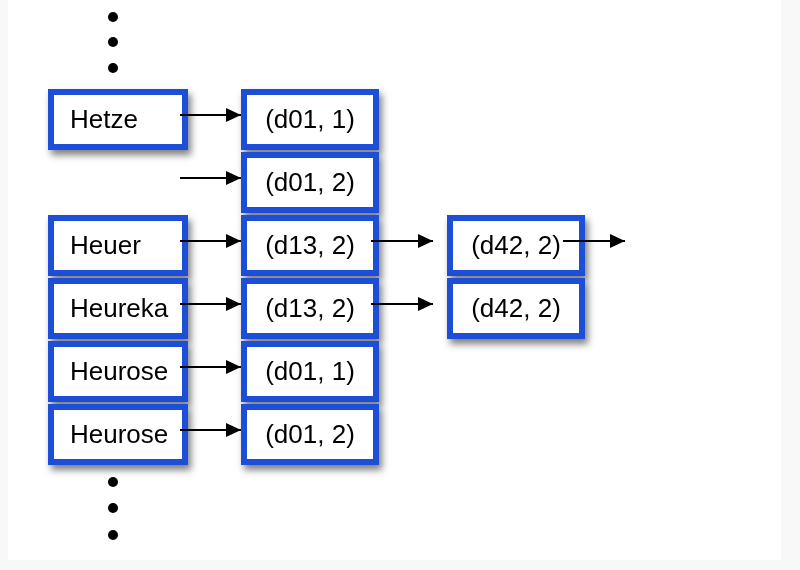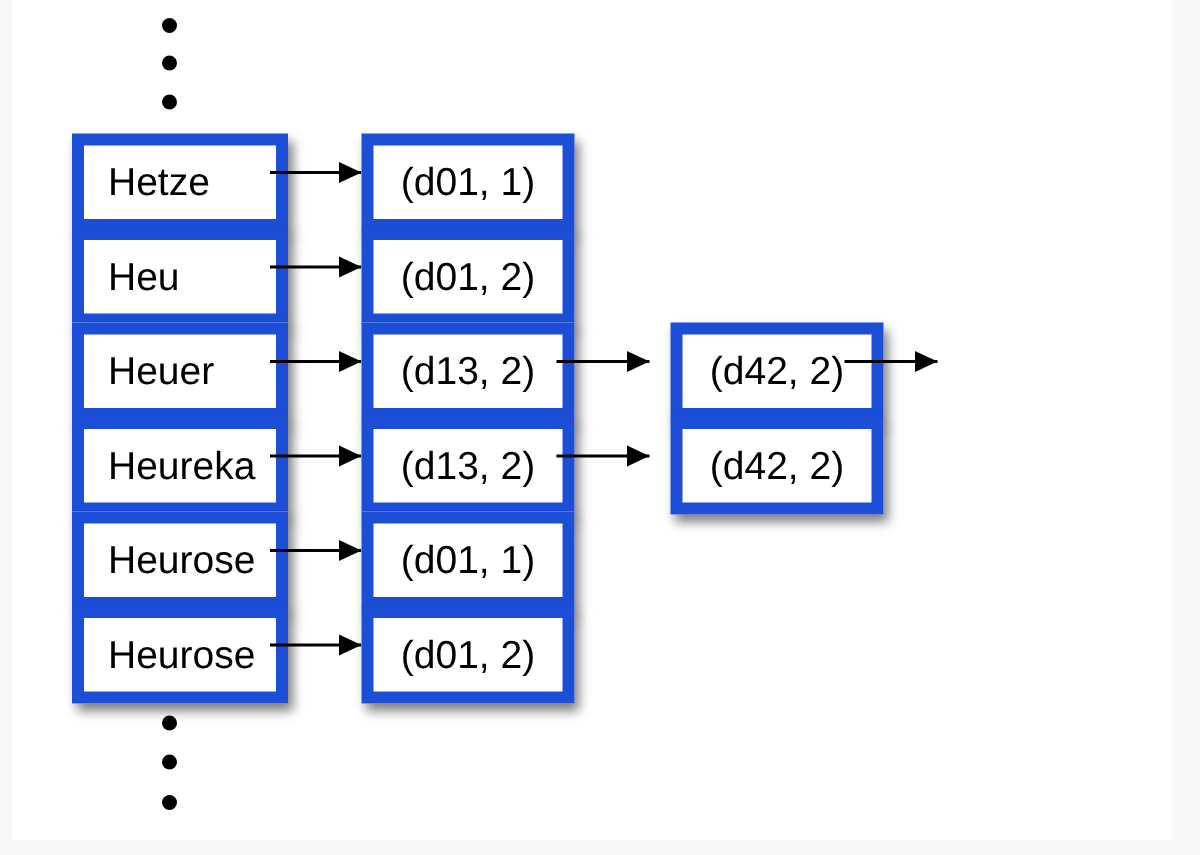--- a/index.html
+++ b/index.html
@@ -15,21 +15,21 @@
   .canvas {
     position: absolute;
     left: 8px; top: 0;
     width: 773px; height: 560px;
     background: #ffffff;
   }
   .box {
     position: absolute;
     height: 49px;
     background: #ffffff;
-    border: 8px solid #1d4ed8;
+    border: 6px solid #1d4ed8;
     box-shadow: 3px 5px 7px rgba(0,0,0,0.5);
     display: flex;
     align-items: center;
     font-size: 26px;
     color: #000000;
     white-space: nowrap;
   }
   .term {
     left: 40px;
     width: 112px;
@@ -86,21 +86,20 @@
 <div class="canvas">
 
   <div class="dot" style="top:12px"></div>
   <div class="dot" style="top:37px"></div>
   <div class="dot" style="top:63px"></div>
 
   <div class="box term r0">Hetze</div>
   <div class="arrow a-col1 ay0"></div>
   <div class="box posting col2 r0">(d01, 1)</div>
 
-  <div class="box term r1">Heu</div>
   <div class="arrow a-col1 ay1"></div>
   <div class="box posting col2 r1">(d01, 2)</div>
 
   <div class="box term r2">Heuer</div>
   <div class="arrow a-col1 ay2"></div>
   <div class="box posting col2 r2">(d13, 2)</div>
   <div class="arrow a-col2 ay2"></div>
   <div class="box posting col3 r2">(d42, 2)</div>
   <div class="arrow a-col3 ay2"></div>
 

